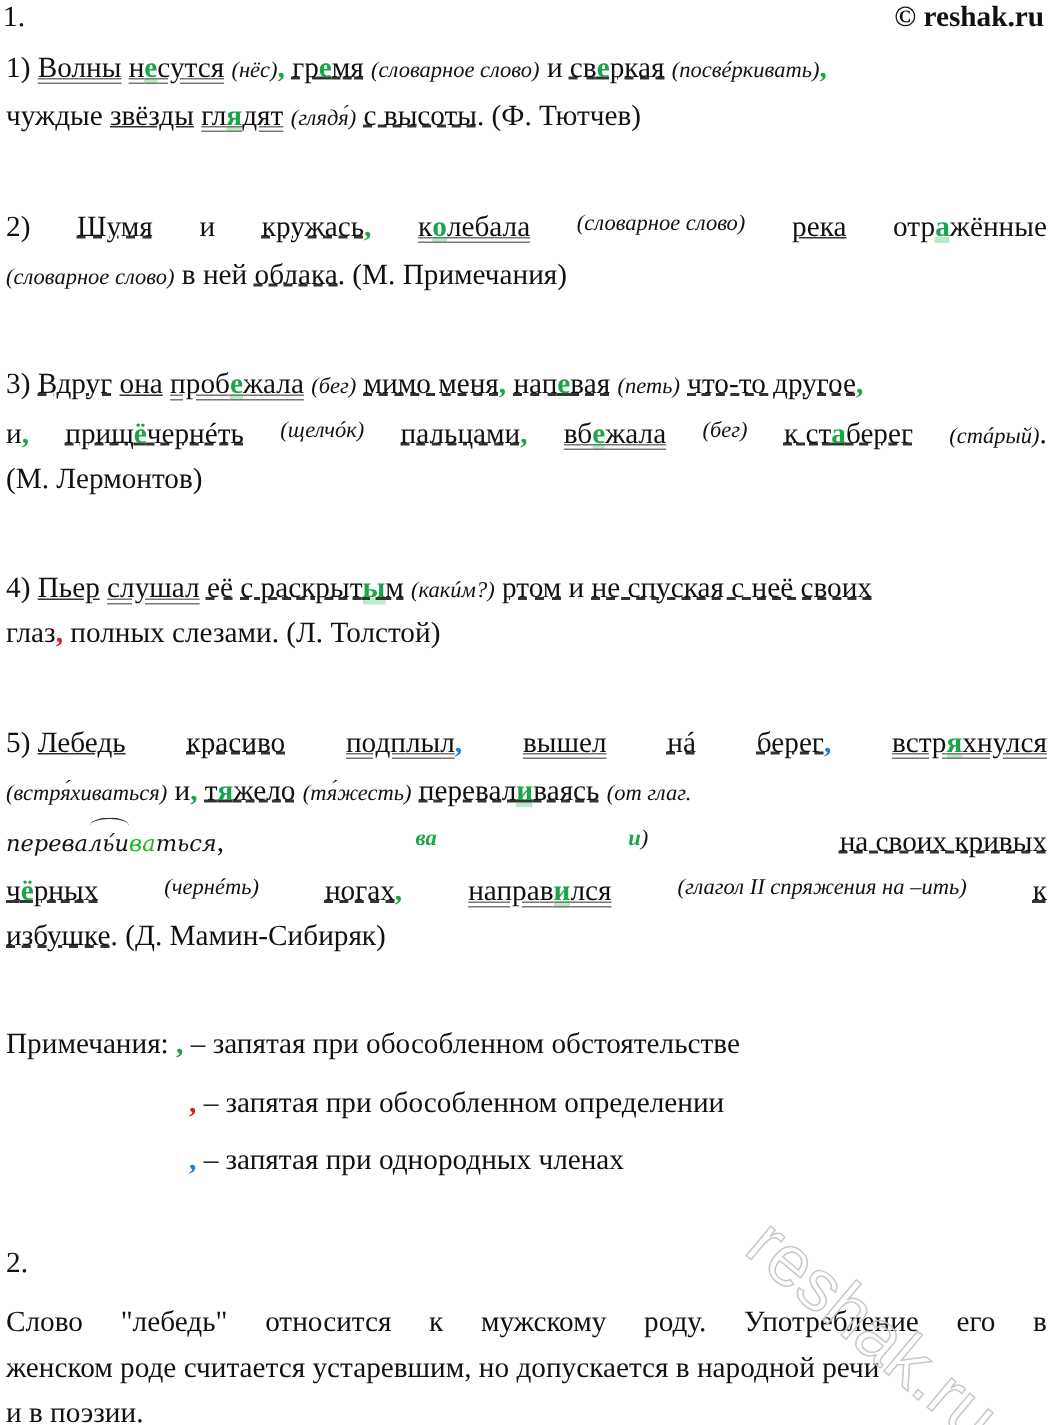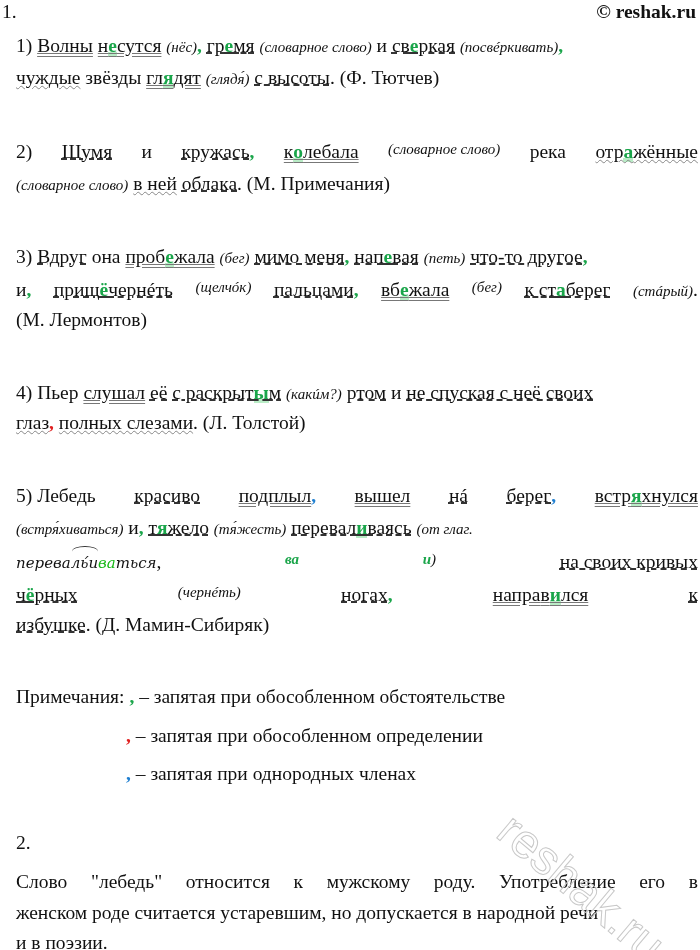--- a/index.html
+++ b/index.html
@@ -1,34 +1,34 @@
 <!DOCTYPE html>
 <html><head>
 <meta charset="utf-8">
 <style>
   html, body { margin: 0; padding: 0; background: #ffffff; }
   body {
     width: 700px; height: 950px; overflow: hidden; position: relative;
     font-family: "Liberation Serif", "DejaVu Serif", serif;
     font-size: 19.5px; color: #111; line-height: 1;
   }
-  .line { position: absolute; left: 16px; right: 2px; white-space: nowrap; }
+  .line { position: absolute; left: 4px; right: 2px; white-space: nowrap; }
   .justify { display: flex; justify-content: space-between; }
   .num { position: absolute; left: 2px; top: 2px; }
   .copyright { position: absolute; right: 4px; top: 2px; font-weight: bold; }
   .note { font-style: italic; font-size: 15px; }
   .g { color: #1aa54a; font-weight: bold; }
   .hl { color: #1aa54a; font-weight: bold; }
   .hlbg { color: #1aa54a; font-weight: bold; background: linear-gradient(transparent 80%, #b9ecc6 80%); }
   .r { color: #e02020; font-weight: bold; }
   .b { color: #1f7fd0; font-weight: bold; }
   .u2 { text-decoration: underline; text-decoration-style: double; text-decoration-color: #777; }
-  .u1 { text-decoration-color: #333; }
+  .u1 { text-decoration: underline; text-decoration-color: #333; }
   .ud { text-decoration: underline; text-decoration-style: dashed; text-decoration-color: #333; }
-  .uw { text-decoration: underline; text-decoration-style: wavy; text-decoration-color: #888; text-decoration-thickness: 1px; }
+  .uw { text-decoration-style: wavy; text-decoration-color: #888; text-decoration-thickness: 1px; }
   .hand { font-style: italic; font-size: 15px; font-family: "DejaVu Serif", serif; position: relative; }
   .hand .arc { position: absolute; left: 56px; top: -8px; width: 26px; height: 10px; border-top: 1.5px solid #333; border-radius: 50% 50% 0 0; }
   .hand .suf { color: #18b818; }
   .watermark {
     position: absolute; left: 520px; top: 805px; width: 190px; height: 150px;
     font-family: "Liberation Sans", sans-serif; font-size: 48px; color: transparent;
     -webkit-text-stroke: 1px #c8c8c8; transform: rotate(40deg); transform-origin: 0 0;
     pointer-events: none;
   }
 </style>
@@ -135,20 +135,21 @@
   <span><span class="hand"><span class="arc"></span><span>переваль́и</span><span class="suf">ва</span><span>ться</span></span><span>,</span></span>
   <span class="note g">ва</span>
   <span class="note"><span class="g">и</span><span>)</span></span>
   <span class="ud">на своих кривых</span>
 </div>
 <div class="line justify" style="top:585px">
   <span class="ud"><span>ч</span><span class="hl">ё</span><span>рных</span></span>
   <span class="note">(чернéть)</span>
   <span><span class="ud">ногах</span><span class="g">,</span></span>
   <span class="u2"><span>напра</span><span>в</span><span class="hlbg">и</span><span>лся</span></span>
+  <span class="note">(глагол II спряжения на –ить)</span>
   <span class="ud">к</span>
 </div>
 <div class="line" style="top:615px">
   <span class="ud">избушке</span><span>. (Д. Мамин-Сибиряк)</span>
 </div>
 
 <div class="line" style="top:687px">
   <span>Примечания:</span>
   <span class="g">,</span><span> – запятая при обособленном обстоятельстве</span>
 </div>

